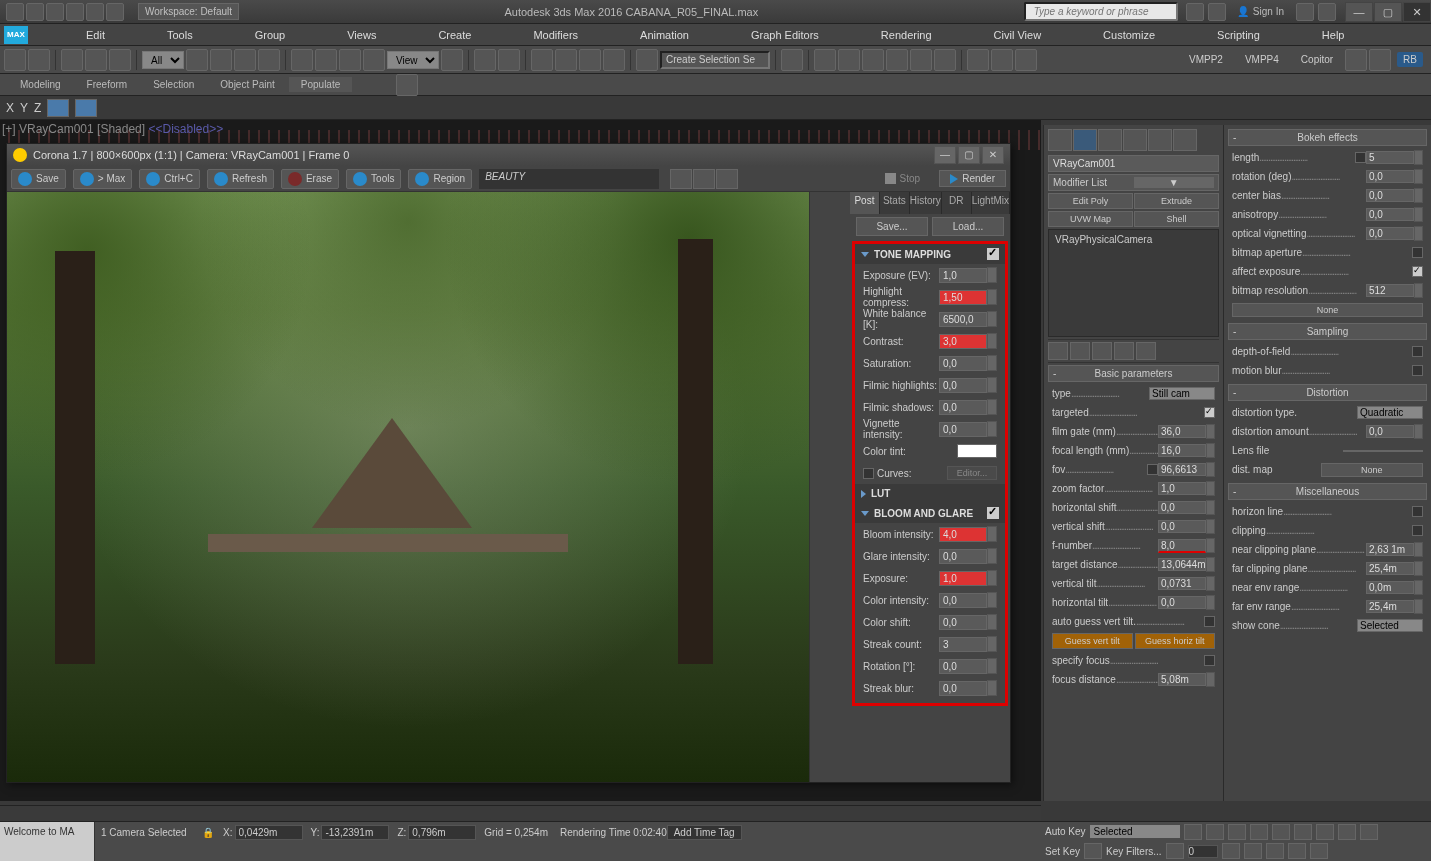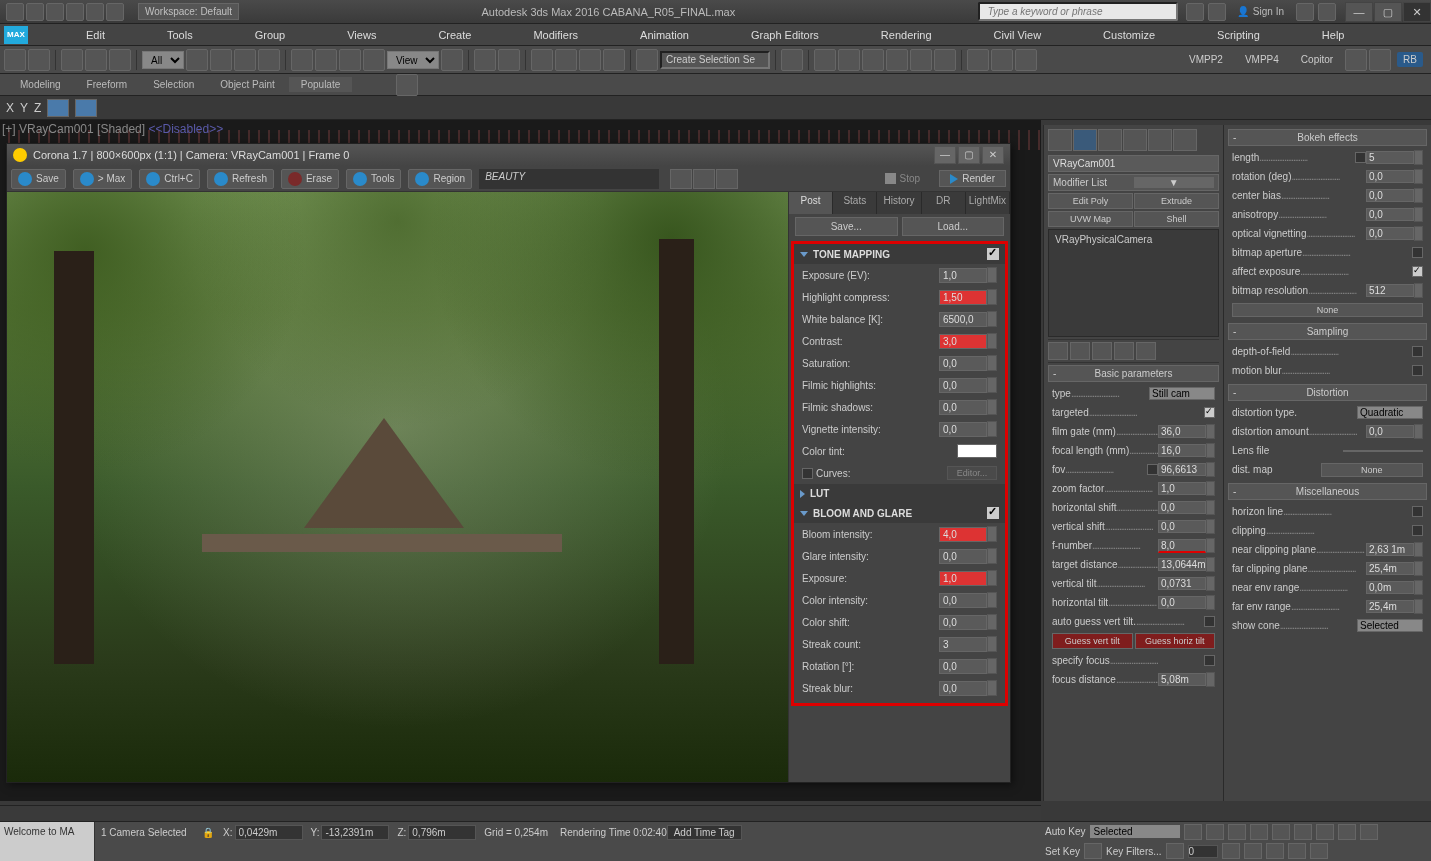--- a/index.html
+++ b/index.html
@@ -4,21 +4,21 @@
 <style>
 * { margin: 0; padding: 0; box-sizing: border-box; font-family: Tahoma, Arial, sans-serif; }
 body { background: #393939; color: #c0c0c0; font-size: 11px; width: 1431px; height: 861px; overflow: hidden; position: relative; }
 
 
 .titlebar { height: 24px; background: linear-gradient(#4a4a4a, #3a3a3a); display: flex; align-items: center; border-bottom: 1px solid #222; }
 .titlebar .qat { display: flex; gap: 2px; padding: 0 6px; }
 .qat-btn { width: 18px; height: 18px; background: #555; border: 1px solid #666; border-radius: 2px; }
 .titlebar .workspace { background: #555; border: 1px solid #666; padding: 2px 6px; margin-left: 8px; font-size: 10px; }
 .titlebar .apptitle { flex: 1; text-align: center; color: #bbb; font-size: 11px; }
-.titlebar .search-pill { background: #e8e8e8; color: #888; padding: 2px 8px; font-style: italic; width: 200px; font-size: 10px; border-radius: 2px; }
+.titlebar .search-pill { background: #e8e8e8; color: #888; padding: 2px 8px; font-style: italic; width: 154px; font-size: 10px; border-radius: 2px; }
 .titlebar .right-icons { display: flex; gap: 4px; padding: 0 8px; align-items: center; }
 .titlebar .signin { color: #bbb; font-size: 10px; margin: 0 8px; }
 .win-btn { width: 28px; height: 20px; background: #555; border: 1px solid #444; margin-left: 1px; color: #ccc; text-align: center; line-height: 18px; }
 .win-btn.close { background: #333; }
 
 
 .menubar { height: 22px; background: #444; display: flex; align-items: center; padding-left: 4px; border-bottom: 1px solid #222; gap: 42px; }
 .max-logo { width: 24px; height: 18px; background: #22aadd; color: #fff; font-size: 8px; text-align: center; line-height: 18px; margin-right: 6px; font-weight: bold; }
 .menubar .menu-item { padding: 3px 10px; color: #ddd; font-size: 11px; }
 
@@ -77,21 +77,21 @@
 .render-cabin::before { content: ''; position: absolute; left: 50%; top: -10px; transform: translateX(-50%); width: 0; height: 0; border-left: 80px solid transparent; border-right: 80px solid transparent; border-bottom: 110px solid #5a4a3a; }
 .render-deck { position: absolute; left: 25%; top: 58%; width: 360px; height: 18px; background: #6a5a4a; }
 .tree-left { position: absolute; left: 6%; top: 10%; width: 40px; height: 70%; background: #2a2018; }
 .tree-right { position: absolute; right: 12%; top: 8%; width: 35px; height: 72%; background: #2a2018; }
 .foliage { position: absolute; inset: 0; background:
   radial-gradient(circle at 10% 10%, rgba(60,90,30,0.9), transparent 25%),
   radial-gradient(circle at 85% 8%, rgba(50,80,25,0.9), transparent 28%),
   radial-gradient(circle at 50% 5%, rgba(70,100,40,0.8), transparent 30%);
 }
 
-.corona-sidebar { width: 222px; background: #444; border-left: 1px solid #333; overflow-y: auto; }
+.corona-sidebar { width: 201px; background: #444; border-left: 1px solid #333; overflow-y: auto; padding-left: 40px; }
 .corona-tabs { display: flex; height: 22px; background: #3a3a3a; }
 .corona-tabs .ct { flex: 1; text-align: center; padding: 3px 0; font-size: 10px; color: #aaa; border-right: 1px solid #2a2a2a; }
 .corona-tabs .ct.active { background: #555; color: #ddd; }
 .sl-row { display: flex; padding: 3px 6px; gap: 4px; }
 .sl-btn { flex: 1; background: #555; border: 1px solid #666; text-align: center; padding: 3px 0; font-size: 10px; color: #ccc; }
 
 .red-box { border: 3px solid #d00; margin: 2px; padding-bottom: 4px; }
 .section-hdr { display: flex; align-items: center; padding: 4px 6px; background: #3a3a3a; font-size: 10px; font-weight: bold; color: #ddd; }
 .section-hdr .tri { width: 0; height: 0; border-top: 4px solid transparent; border-bottom: 4px solid transparent; border-left: 5px solid #6a9aca; margin-right: 5px; }
 .section-hdr .tri.down { border-left: 4px solid transparent; border-right: 4px solid transparent; border-top: 5px solid #6a9aca; border-bottom: none; }
@@ -135,21 +135,21 @@
 .rprop .rv { width: 48px; background: #5a5a5a; border: 1px solid #666; padding: 0 2px; font-size: 10px; color: #ddd; }
 .rprop .rv.red-underline { border-bottom: 2px solid #d00; }
 .rprop .rsp { width: 9px; height: 15px; background: #666; border: 1px solid #555; }
 .rprop .rchk { width: 11px; height: 11px; background: #333; border: 1px solid #666; }
 .rprop .rchk.on { background: #ccc; }
 .rprop .rchk.on::after { content: '✓'; color: #000; font-size: 9px; display: block; margin-top: -2px; }
 .rprop .rdrop { width: 66px; background: #888; border: 1px solid #666; padding: 0 2px; font-size: 10px; color: #000; }
 .rprop .rbtn { background: #555; border: 1px solid #666; padding: 1px 6px; font-size: 9px; color: #ccc; }
 .rprop .rbtn.wide { flex: 1; text-align: center; }
 .rprop-2btn { display: flex; gap: 2px; padding: 2px 4px; }
-.rprop-2btn .b2 { flex: 1; background: #7f1d1d; border: 1px solid #666; padding: 2px 0; font-size: 9px; text-align: center; color: #ccc; }
+.rprop-2btn .b2 { flex: 1; background: #a16207; border: 1px solid #666; padding: 2px 0; font-size: 9px; text-align: center; color: #ccc; }
 
 
 .timeline { position: absolute; bottom: 40px; left: 0; right: 390px; height: 16px; background: #3a3a3a; border-top: 1px solid #222; }
 .status-bar { position: absolute; bottom: 0; left: 0; right: 0; height: 40px; background: #4a4a4a; border-top: 1px solid #222; display: flex; }
 .status-left { width: 95px; background: #ccc; color: #333; padding: 4px; font-size: 10px; border-right: 1px solid #333; }
 .status-mid { flex: 1; display: flex; flex-direction: row; }
 .status-row1 { height: 20px; display: flex; align-items: center; padding: 0 6px; gap: 8px; font-size: 10px; color: #ccc; }
 .status-row1 .coord { display: flex; align-items: center; gap: 2px; }
 .status-row1 .coord input { width: 68px; background: #333; border: 1px solid #555; color: #ccc; padding: 1px 3px; font-size: 10px; }
 .status-row2 { height: 20px; display: flex; align-items: center; padding: 0 6px; font-size: 10px; color: #ccc; }

